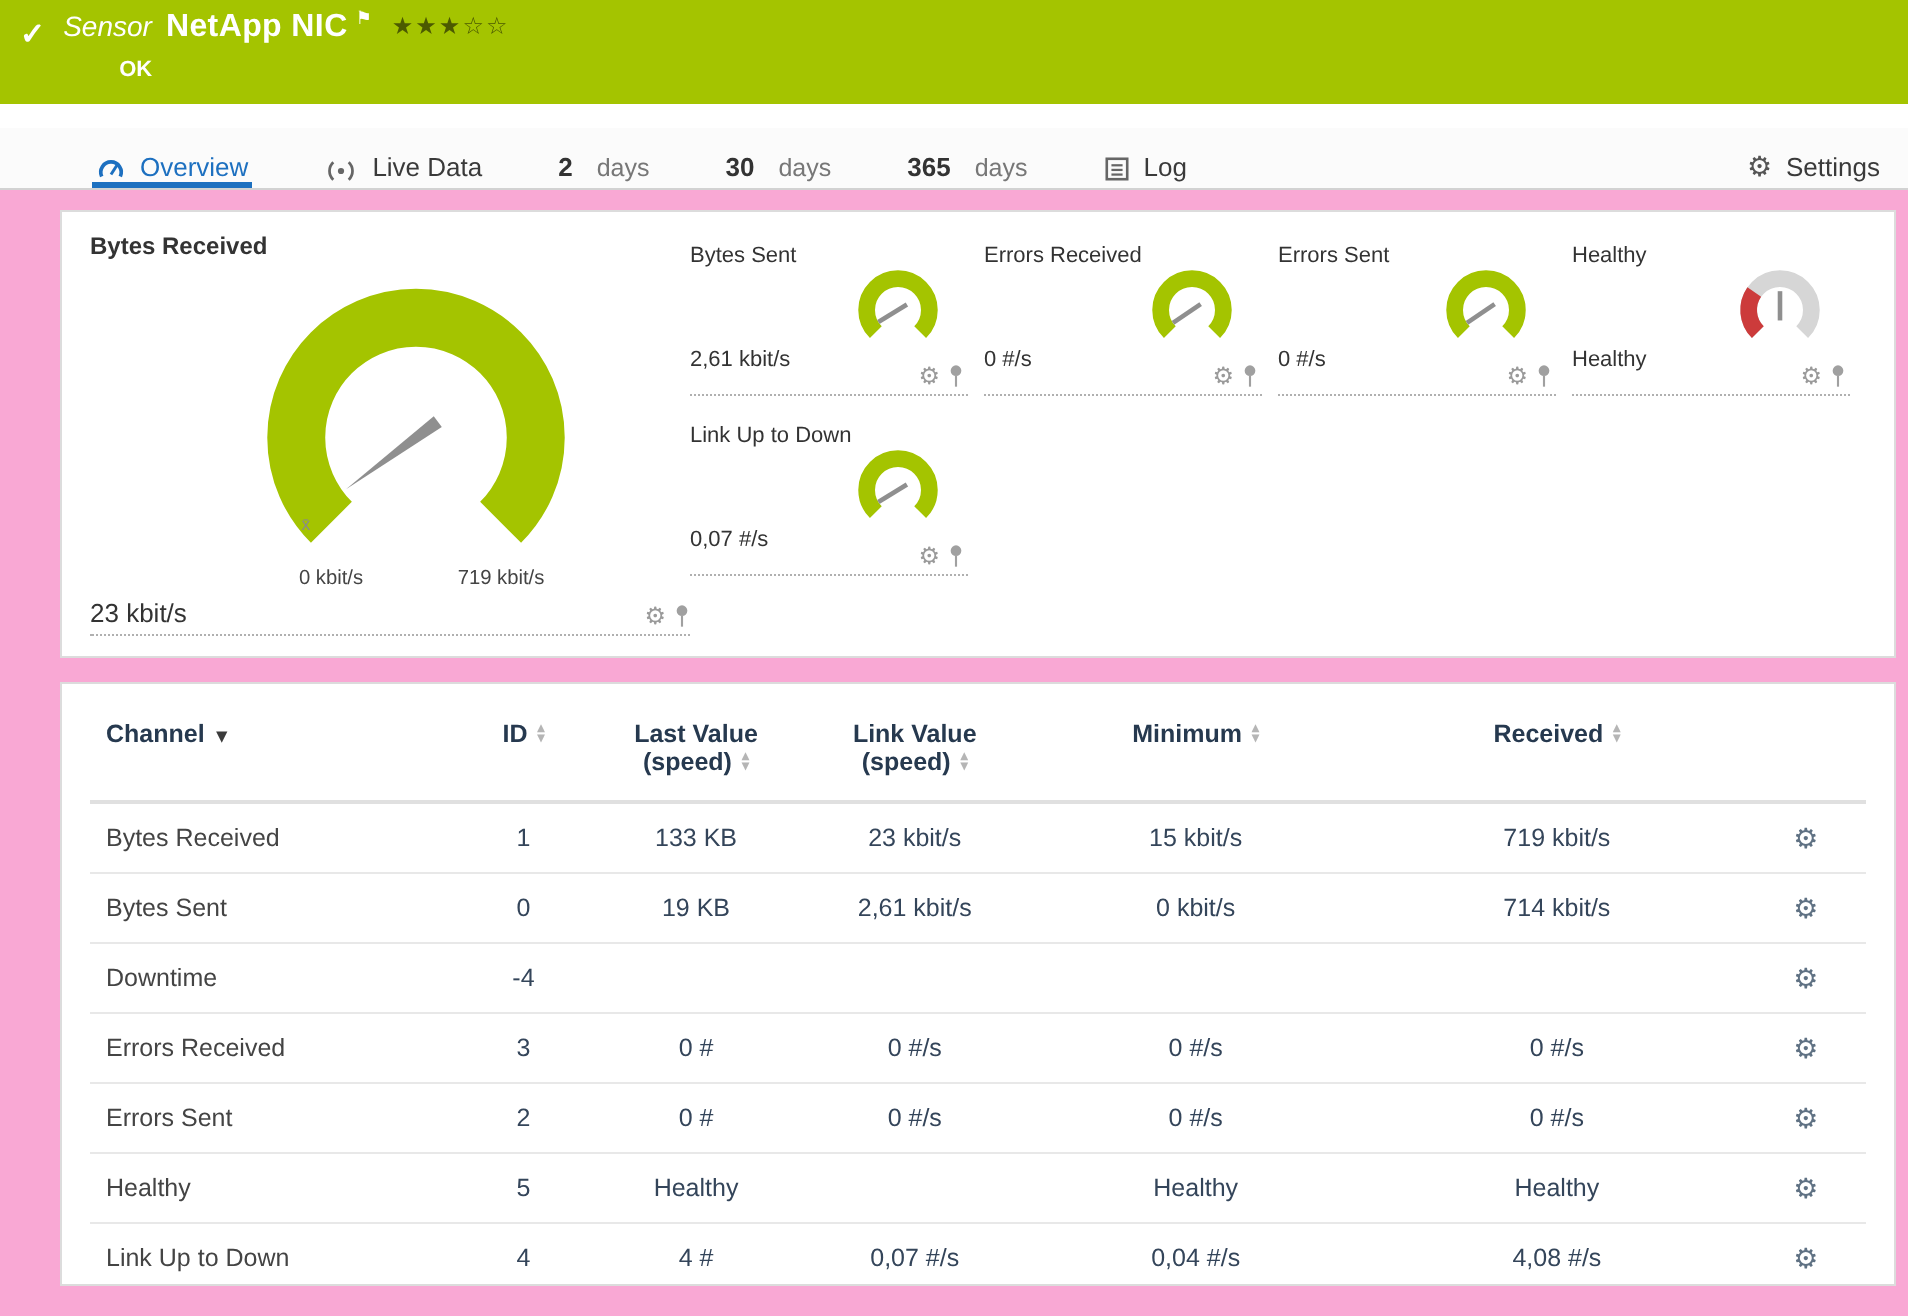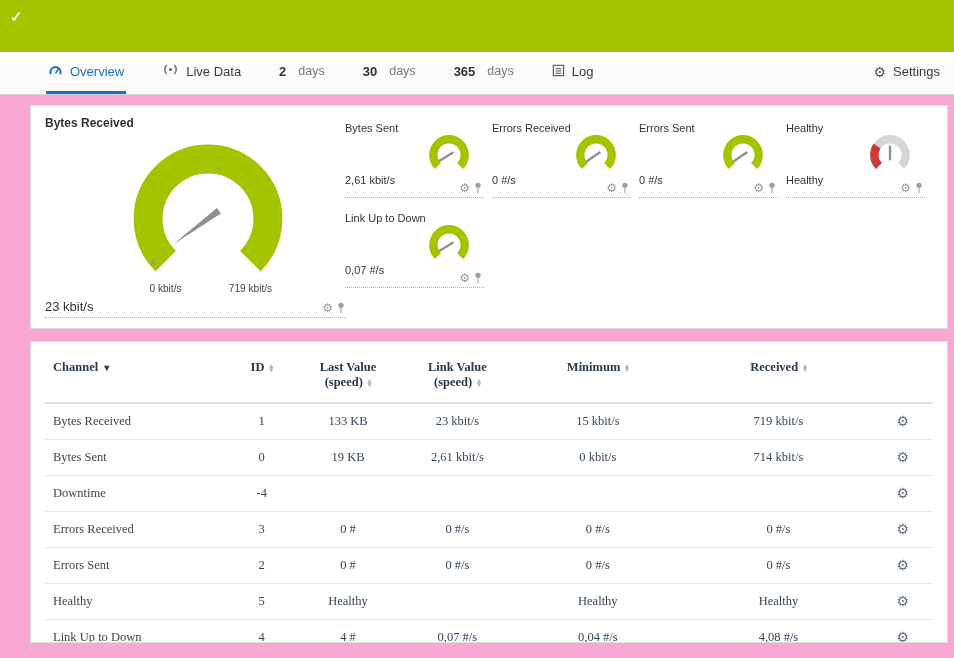--- a/index.html
+++ b/index.html
@@ -21,22 +21,22 @@
   .flag-icon { font-size:9px; position:relative; top:-6px; left:-3px; }
   .stars { font-size:12px; color:#4c5a00; letter-spacing:1px; position:relative; top:-1px; }
   .status-ok { font-weight:bold; font-size:11px; margin:6px 0 0 28px; }
   
   .tabs {
     display:flex; align-items:stretch; gap:34px;
     margin-top:12px; padding:0 12px 0 46px;
     border-bottom:1px solid #d2d2d2; background:#fbfbfb; height:31px;
   }
   .tab {
-    display:flex; align-items:flex-start; gap:7px; font-size:13px; color:#3a3a3a;
-    cursor:pointer; border-bottom:3px solid transparent; padding:0 2px; white-space:nowrap;
+    display:flex; align-items:flex-end; gap:7px; font-size:13px; color:#3a3a3a;
+    cursor:pointer; border-bottom:3px solid transparent; padding:0 2px; white-space:nowrap;margin-top:12px;
   }
   .tab.active { color:#1d70c0; border-bottom-color:#1d70c0; }
   .tab-num { font-weight:bold; color:#333; }
   .tab-unit { color:#777; margin-left:5px; font-size:12.5px; }
   .tab-gear { font-size:14px; color:#555; }
   .tab-settings { margin-left:auto; }
   
   .content { background:#f9a8d4; height:563px; padding:10px 6px 0 30px; }
   .panel { background:#fff; border:1px solid #dcdcdc; }
   .panel-gauges { height:224px; padding:10px 14px; display:flex; }
@@ -60,36 +60,45 @@
   .arc-gray { fill:none; stroke:#d6d6d6; stroke-width:8; }
   .arc-red { fill:none; stroke:#cc3b3b; stroke-width:8; }
   .needle-line { stroke:#8f8f8f; stroke-width:2.2; }
   .gauge-value { position:absolute; left:0; bottom:11px; font-size:11px; color:#333; }
   .gauge-icons { display:flex; align-items:center; gap:4px; }
   .gauge-block .gauge-icons { position:absolute; right:2px; bottom:3px; }
   .mini-gear { font-size:12px; color:#9a9a9a; cursor:pointer; line-height:1; }
   .pin-icon-svg { cursor:pointer; }
   .pin-icon-svg circle, .pin-icon-svg rect { fill:#a0a0a0; }
   
-  table.channel-table { width:100%; border-collapse:collapse; table-layout:fixed; font-size:12.5px;font-family:Liberation Serif, serif; }
+  table.channel-table { width:100%; border-collapse:collapse; table-layout:fixed; font-size:12.5px; }
   th { color:#26394f; font-weight:bold; padding:14px 8px 12px; border-bottom:2px solid #e0e0e0; vertical-align:top; cursor:pointer; }
   td { padding:9px 8px; border-bottom:1px solid #e8e8e8; color:#34455a; }
   .al-left { text-align:left; }
   .al-right { text-align:center; }
   .al-center { text-align:center; }
   td.cell-channel { color:#444; }
   .sort { display:inline-flex; flex-direction:column; margin-left:5px; color:#b5b5b5; font-size:7px; line-height:4.6px; vertical-align:middle; }
   .sort-active { margin-left:6px; font-size:10px; color:#3b3b3b; }
   .row-gear { font-size:14px; color:#5f7183; cursor:pointer; }
 </style>
 </head>
 <body>
 
 <header class="sensor-header">
   <span class="check-icon">✓</span>
+  <div>
+    <div class="title-row">
+      <span class="sensor-kind">Sensor</span>
+      <span class="sensor-title">NetApp NIC</span>
+      <span class="flag-icon">⚑</span>
+      <span class="stars"><span>★★★</span><span>☆☆</span></span>
+    </div>
+    <div class="status-ok">OK</div>
+  </div>
 </header>
 
 <nav class="tabs">
   <div class="tab active">
     <svg class="tab-icon" viewBox="0 0 16 14" width="15" height="13">
         <path d="M3 11 A 5.5 5.5 0 1 1 13 11" fill="none" stroke="#1d70c0" stroke-width="2"></path>
         <line x1="8" y1="10" x2="11.2" y2="5" stroke="#1d70c0" stroke-width="1.6"></line>
       </svg>
     <span>Overview</span>
   </div>

